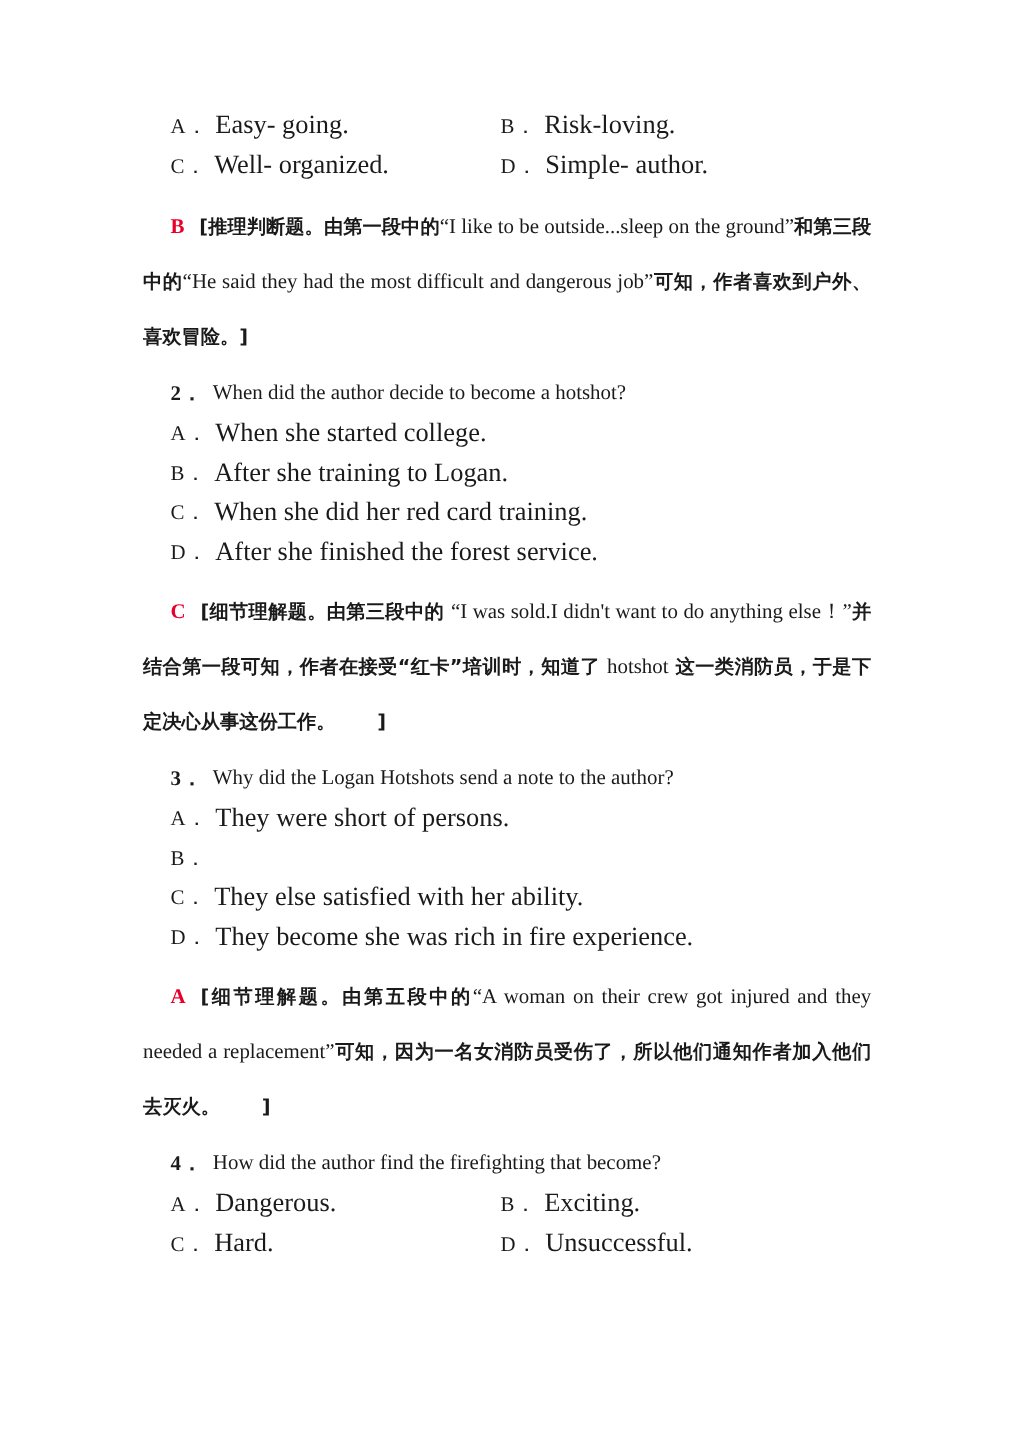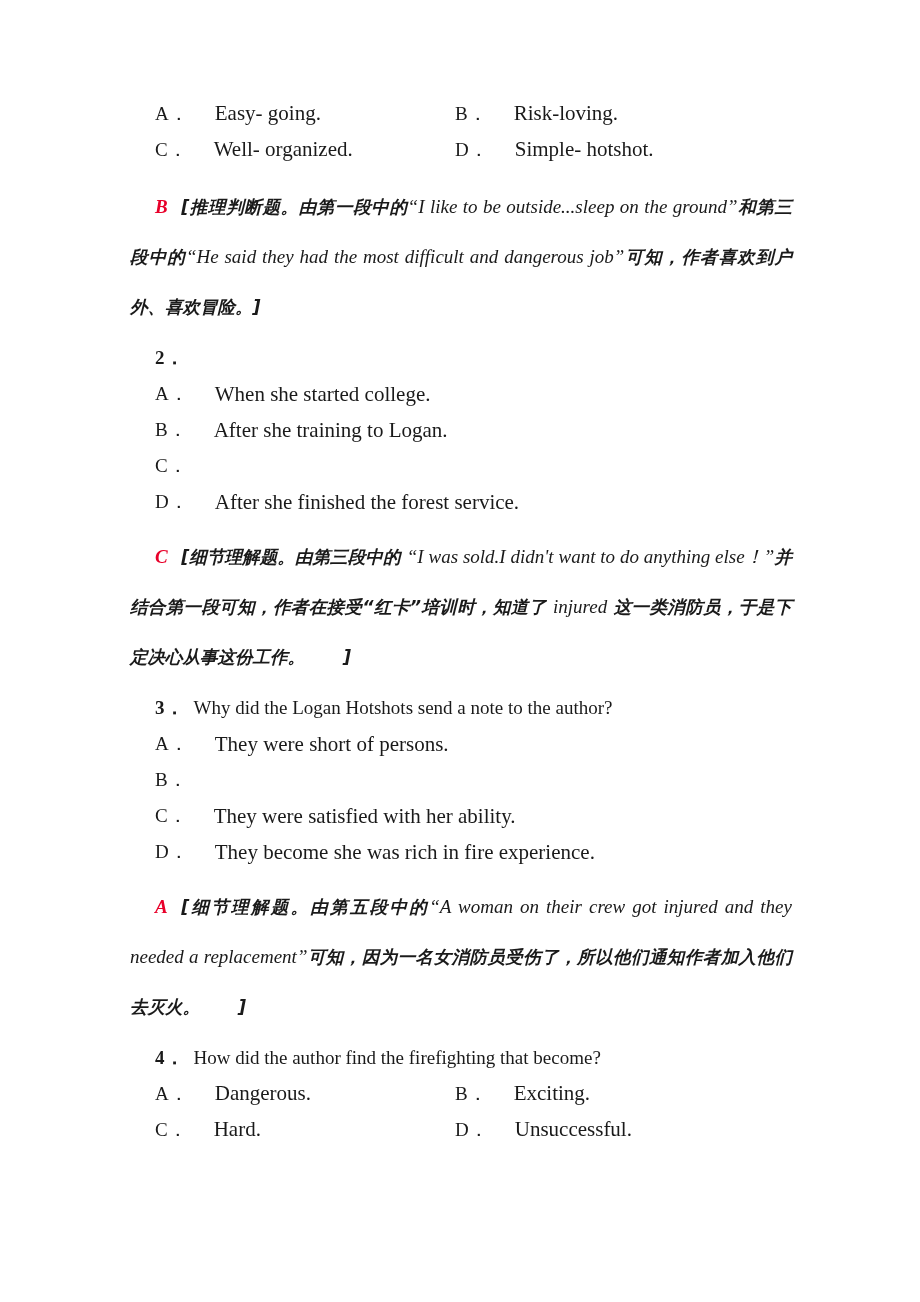--- a/index.html
+++ b/index.html
@@ -34,22 +34,22 @@
     align-items: baseline;
   }
   .opt-col.left  { width: 325px; padding-left: 25px; box-sizing: border-box; }
   .opt-col.right { width: 330px; padding-left: 0px;  box-sizing: border-box; }
   .opt-label {
     font-size: 19px;
     letter-spacing: 0.5px;
     white-space: nowrap;
   }
   .opt-text {
-    font-size: 21px;
-    margin-left: 26px;
+    font-size: 24px;
+    margin-left: 7px;
     white-space: nowrap;
   }
 
   
   .opt-line {
     height: 36px;
     display: flex;
     align-items: center;
     padding-left: 25px;
   }
@@ -74,21 +74,20 @@
   }
 
   
   .explain {
     font-size: 19px;
     line-height: 49px;
     text-align: justify;
     text-justify: inter-ideograph;
     text-indent: 25px;
     margin: 0;
-    font-style: italic;
   }
   .explain .ans {
     color: #e8002a;
     font-weight: bold;
     font-size: 19px;
     letter-spacing: 0.5px;
   }
   .explain .gap-sm { display: inline-block; width: 13px; }
   .explain .gap-md { display: inline-block; width: 38px; }
   .cn {
@@ -123,70 +122,72 @@
           <span class="opt-text">Risk-loving.</span>
         </div>
       </div>
       <div class="opt-row">
         <div class="opt-col left">
           <span class="opt-label">C．</span>
           <span class="opt-text">Well- organized.</span>
         </div>
         <div class="opt-col right">
           <span class="opt-label">D．</span>
-          <span class="opt-text">Simple- hotshot.</span>
+          <span class="opt-text">Simple- author.</span>
         </div>
       </div>
     </div>
 
     <div class="spacer-14"></div>
 
     <p class="explain"><span class="ans">B</span><span class="gap-sm"></span><span class="cn">[推理判断题。由第一段中的</span><span class="en">“I like to be outside...sleep on the ground”</span><span class="cn">和第三段中的</span><span class="en">“He said they had the most difficult and dangerous job”</span><span class="cn">可知，作者喜欢到户外、喜欢冒险。]</span></p>
 
     <div class="spacer-8"></div>
 
     <div class="question">
       <span class="q-num">2．</span>
+      <span class="q-text">When did the author decide to become a hotshot?</span>
     </div>
     <div class="opt-line">
       <span class="opt-label">A．</span>
       <span class="opt-text">When she started college.</span>
     </div>
     <div class="opt-line">
       <span class="opt-label">B．</span>
       <span class="opt-text">After she training to Logan.</span>
     </div>
     <div class="opt-line">
       <span class="opt-label">C．</span>
+      <span class="opt-text">When she did her red card training.</span>
     </div>
     <div class="opt-line">
       <span class="opt-label">D．</span>
       <span class="opt-text">After she finished the forest service.</span>
     </div>
 
     <div class="spacer-12"></div>
 
-    <p class="explain"><span class="ans">C</span><span class="gap-sm"></span><span class="cn">[细节理解题。由第三段中的 </span><span class="en">“I was sold.I didn't want to do anything else！”</span><span class="cn">并结合第一段可知，作者在接受“红卡”培训时，知道了 </span><span class="en">injured</span><span class="cn"> 这一类消防员，于是下定决心从事这份工作。</span><span class="gap-md"></span><span class="cn">]</span></p>
+    <p class="explain"><span class="ans">C</span><span class="gap-sm"></span><span class="cn">[细节理解题。由第三段中的 </span><span class="en">“I was sold.I didn't want to do anything else！”</span><span class="cn">并结合第一段可知，作者在接受“红卡”培训时，知道了 </span><span class="en">hotshot</span><span class="cn"> 这一类消防员，于是下定决心从事这份工作。</span><span class="gap-md"></span><span class="cn">]</span></p>
 
     <div class="spacer-8"></div>
 
     <div class="question">
       <span class="q-num">3．</span>
       <span class="q-text">Why did the Logan Hotshots send a note to the author?</span>
     </div>
     <div class="opt-line">
       <span class="opt-label">A．</span>
       <span class="opt-text">They were short of persons.</span>
     </div>
     <div class="opt-line">
       <span class="opt-label">B．</span>
     </div>
     <div class="opt-line">
       <span class="opt-label">C．</span>
-      <span class="opt-text">They were satisfied with her ability.</span>
+      <span class="opt-text">They else satisfied with her ability.</span>
     </div>
     <div class="opt-line">
       <span class="opt-label">D．</span>
       <span class="opt-text">They become she was rich in fire experience.</span>
     </div>
 
     <div class="spacer-12"></div>
 
     <p class="explain"><span class="ans">A</span><span class="gap-sm"></span><span class="cn">[细节理解题。由第五段中的</span><span class="en">“A woman on their crew got injured and they needed a replacement”</span><span class="cn">可知，因为一名女消防员受伤了，所以他们通知作者加入他们去灭火。</span><span class="gap-md"></span><span class="cn">]</span></p>
 

